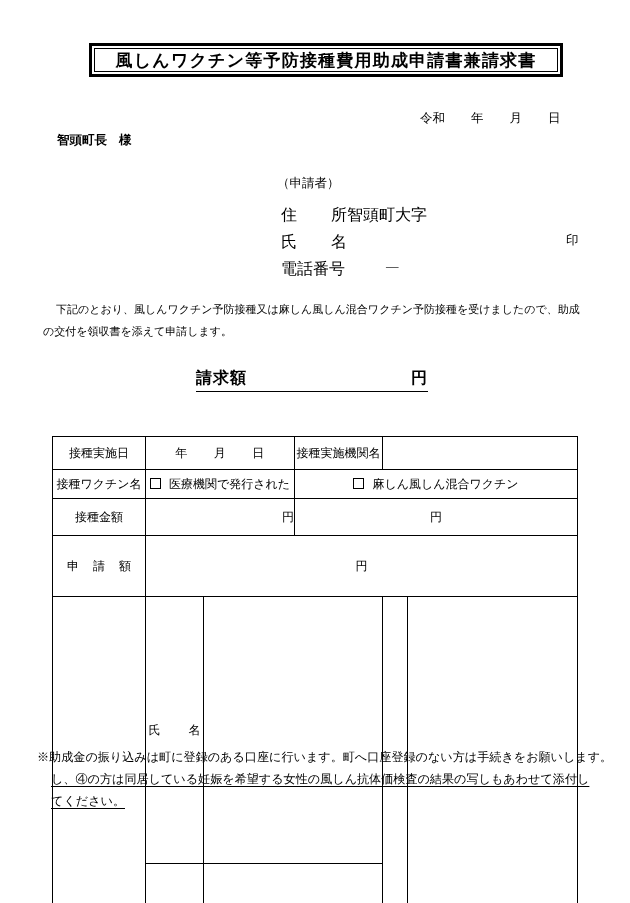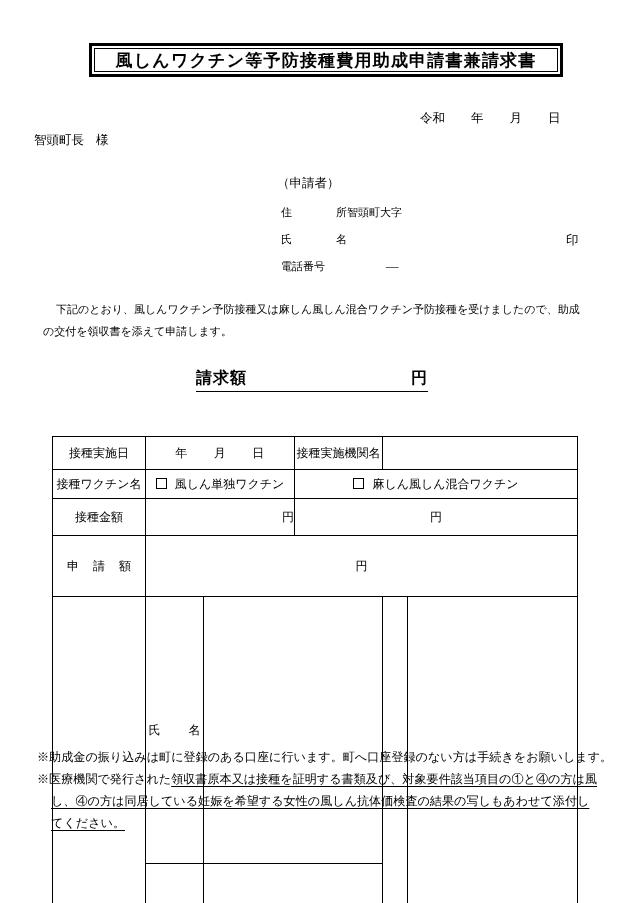--- a/index.html
+++ b/index.html
@@ -64,39 +64,40 @@
     left: 420px;
     top: 110px;
     font-size: 12.5px;
     white-space: nowrap;
   }
   .date-line .sp { display: inline-block; width: 26px; }
 
   
   .addressee {
     position: absolute;
-    left: 34px;
+    left: 57px;
     top: 132px;
     font-size: 12.5px;
     white-space: nowrap;
+    font-weight: bold;
   }
   .addressee .gap { display: inline-block; width: 12px; }
 
   
   .applicant-label {
     position: absolute;
     left: 277px;
     top: 175px;
     font-size: 12.5px;
     white-space: nowrap;
   }
   .app-row {
     position: absolute;
     left: 281px;
-    font-size: 11px;
+    font-size: 16px;
     white-space: nowrap;
   }
   .app-row .lbl {
     display: inline-block;
     width: 66px;
   }
   .app-row .lbl.spread {
     display: inline-block;
     width: 66px;
     text-align: justify;
@@ -316,21 +317,21 @@
         <td colspan="2">
           <span></span>
         </td>
       </tr>
 
       <tr>
         <td class="c-head" style="height:28px">
           <span>接種ワクチン名</span>
         </td>
         <td class="chk" colspan="2">
-          <span class="box"></span><span>風しん単独ワクチン</span>
+          <span class="box"></span><span>医療機関で発行された</span>
         </td>
         <td class="chk" colspan="3">
           <span class="box"></span><span>麻しん風しん混合ワクチン</span>
         </td>
       </tr>
 
       <tr>
         <td class="c-head" style="height:36px">
           <span>接種金額</span>
         </td>
@@ -383,18 +384,17 @@
         </td>
         <td class="name-ymd" colspan="2">
           <span class="g"></span><span class="g"></span><span class="g2"></span>
         </td>
       </tr>
     </tbody>
   </table>
 
   <div class="notes">
     <div class="note-line">※助成金の振り込みは町に登録のある口座に行います。町へ口座登録のない方は手続きをお願いします。</div>
-    <div class="note-line"><span>※医療機関で発行された</span><span class="note-underline">領収書原本又は接種を証明する書類及び、対象要件該当項目の①と④の方は風</span></div>
     <div class="note-line note-indent"><span class="note-underline">し、④の方は同居している妊娠を希望する女性の風しん抗体価検査の結果の写しもあわせて添付し</span></div>
     <div class="note-line note-indent"><span class="note-underline">てください。</span></div>
   </div>
 
 </div>
 
 </body></html>

